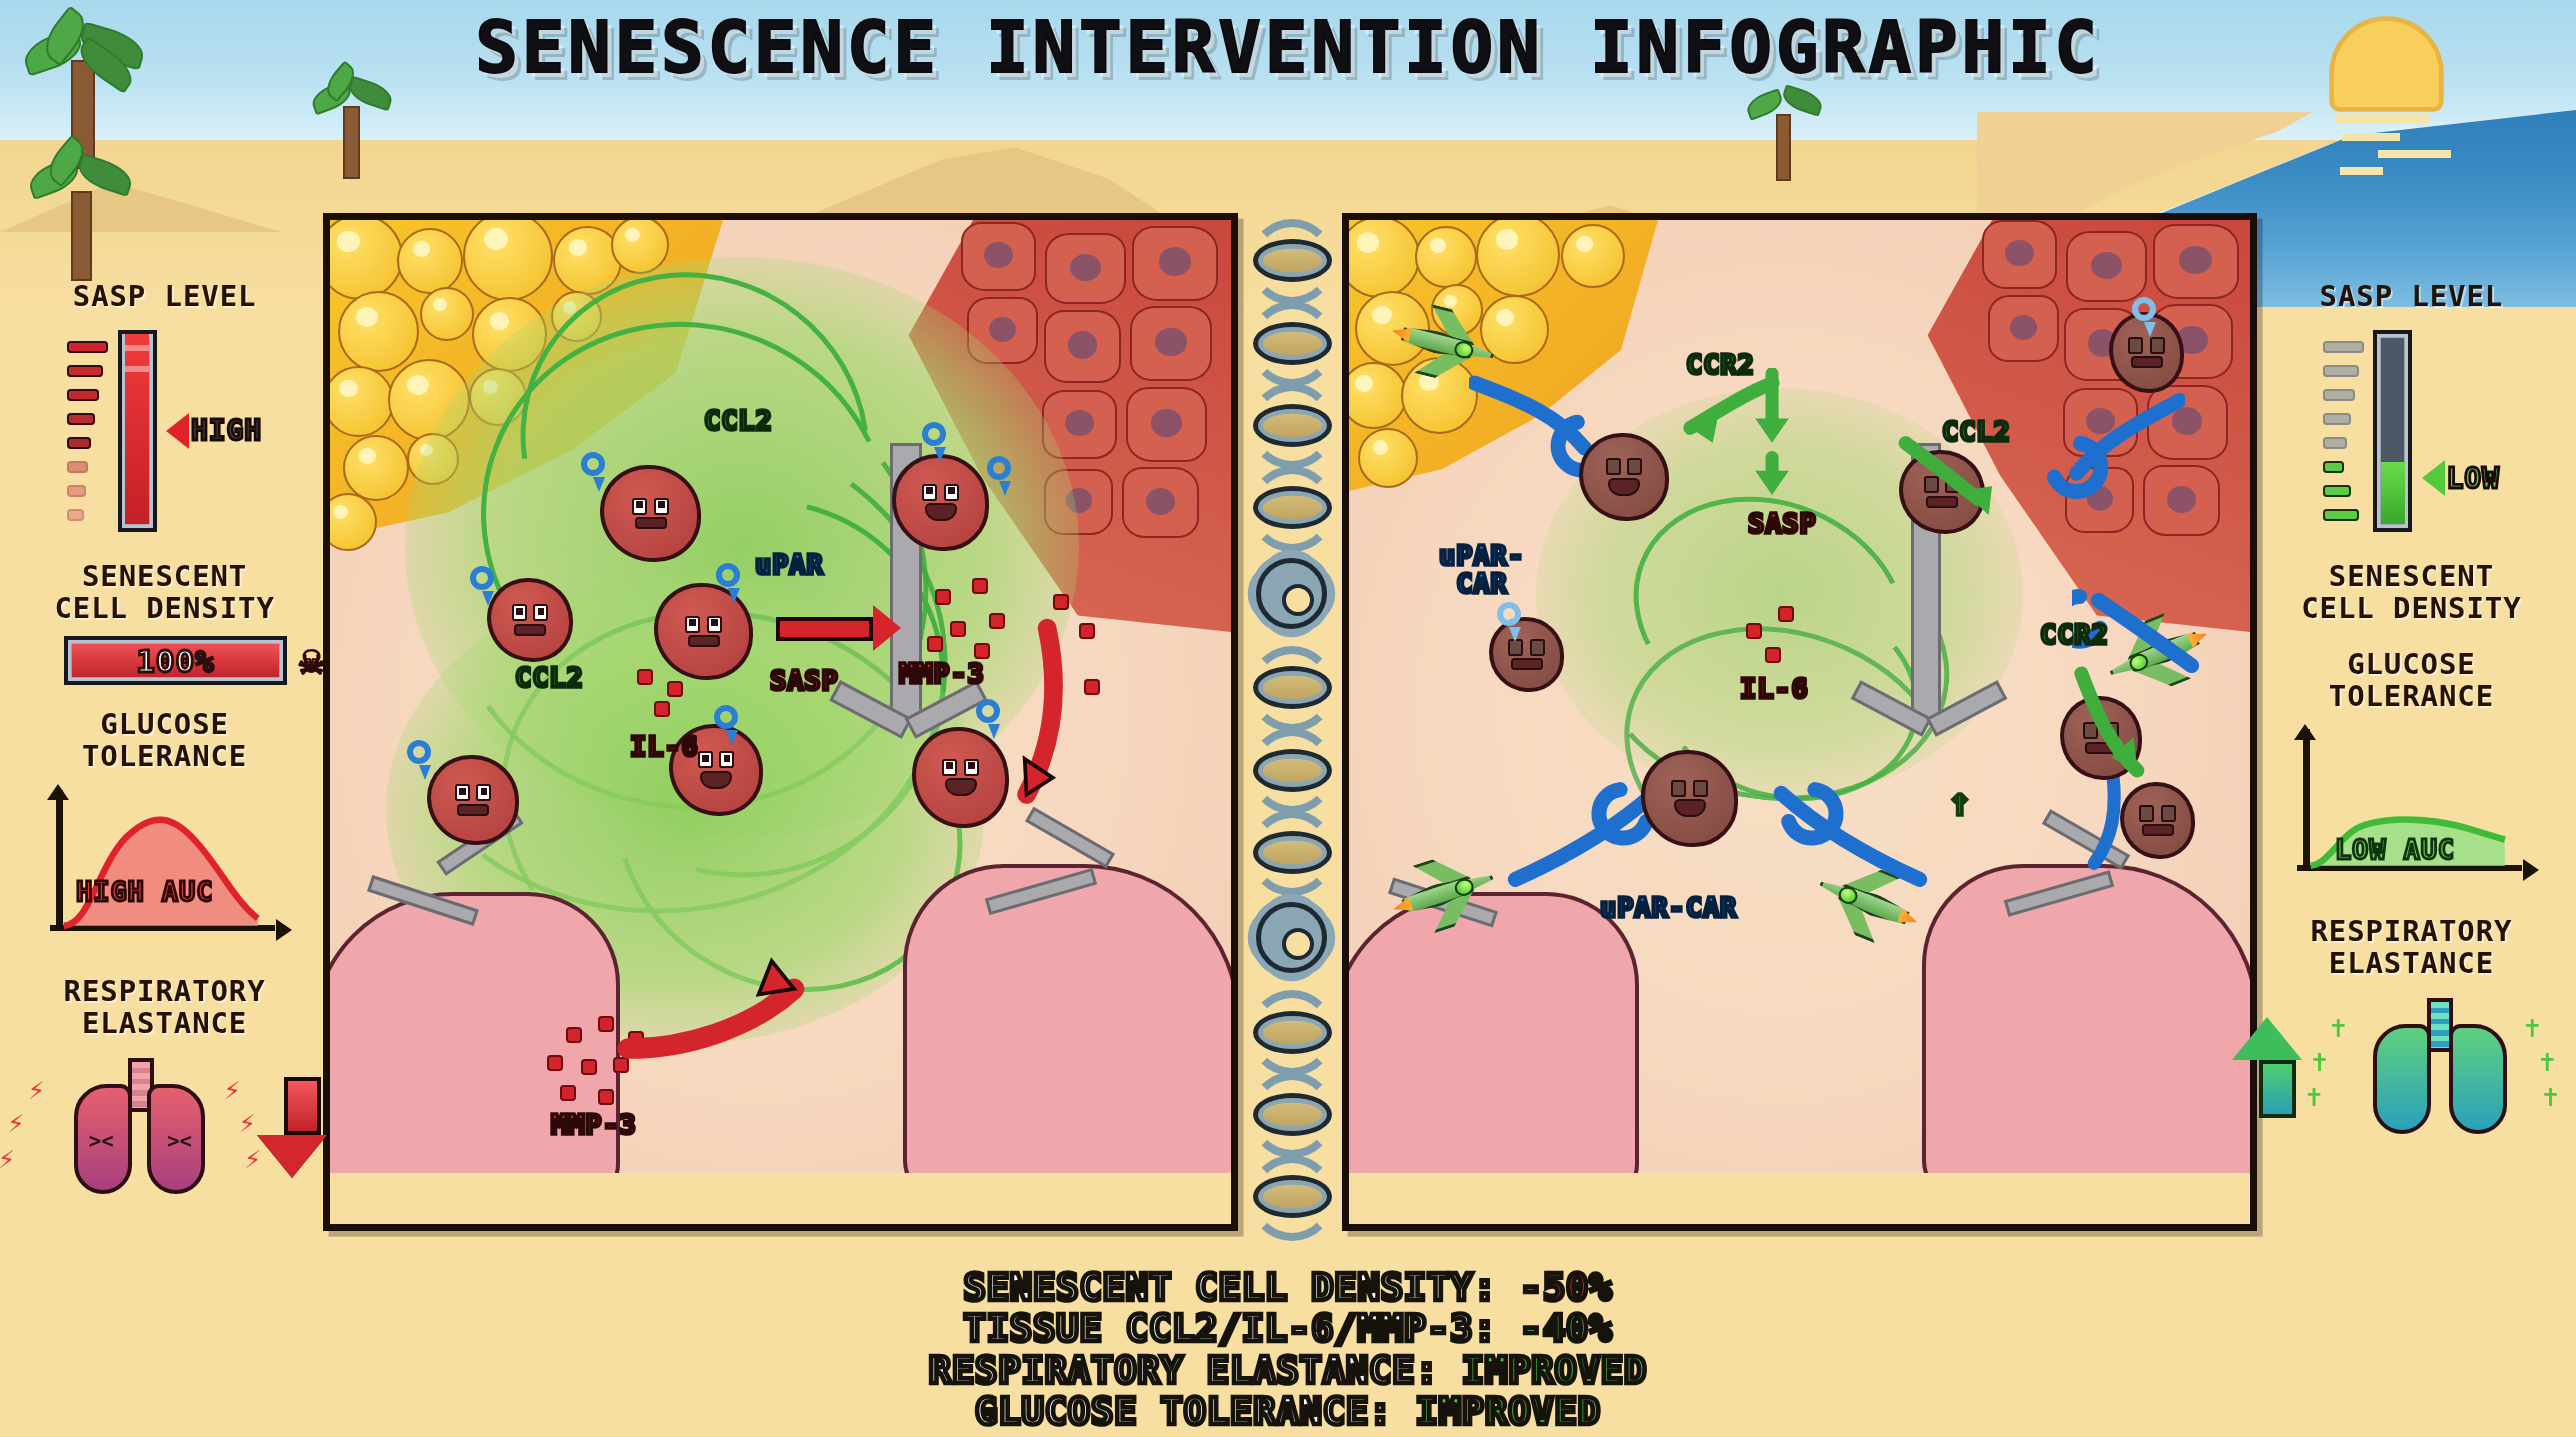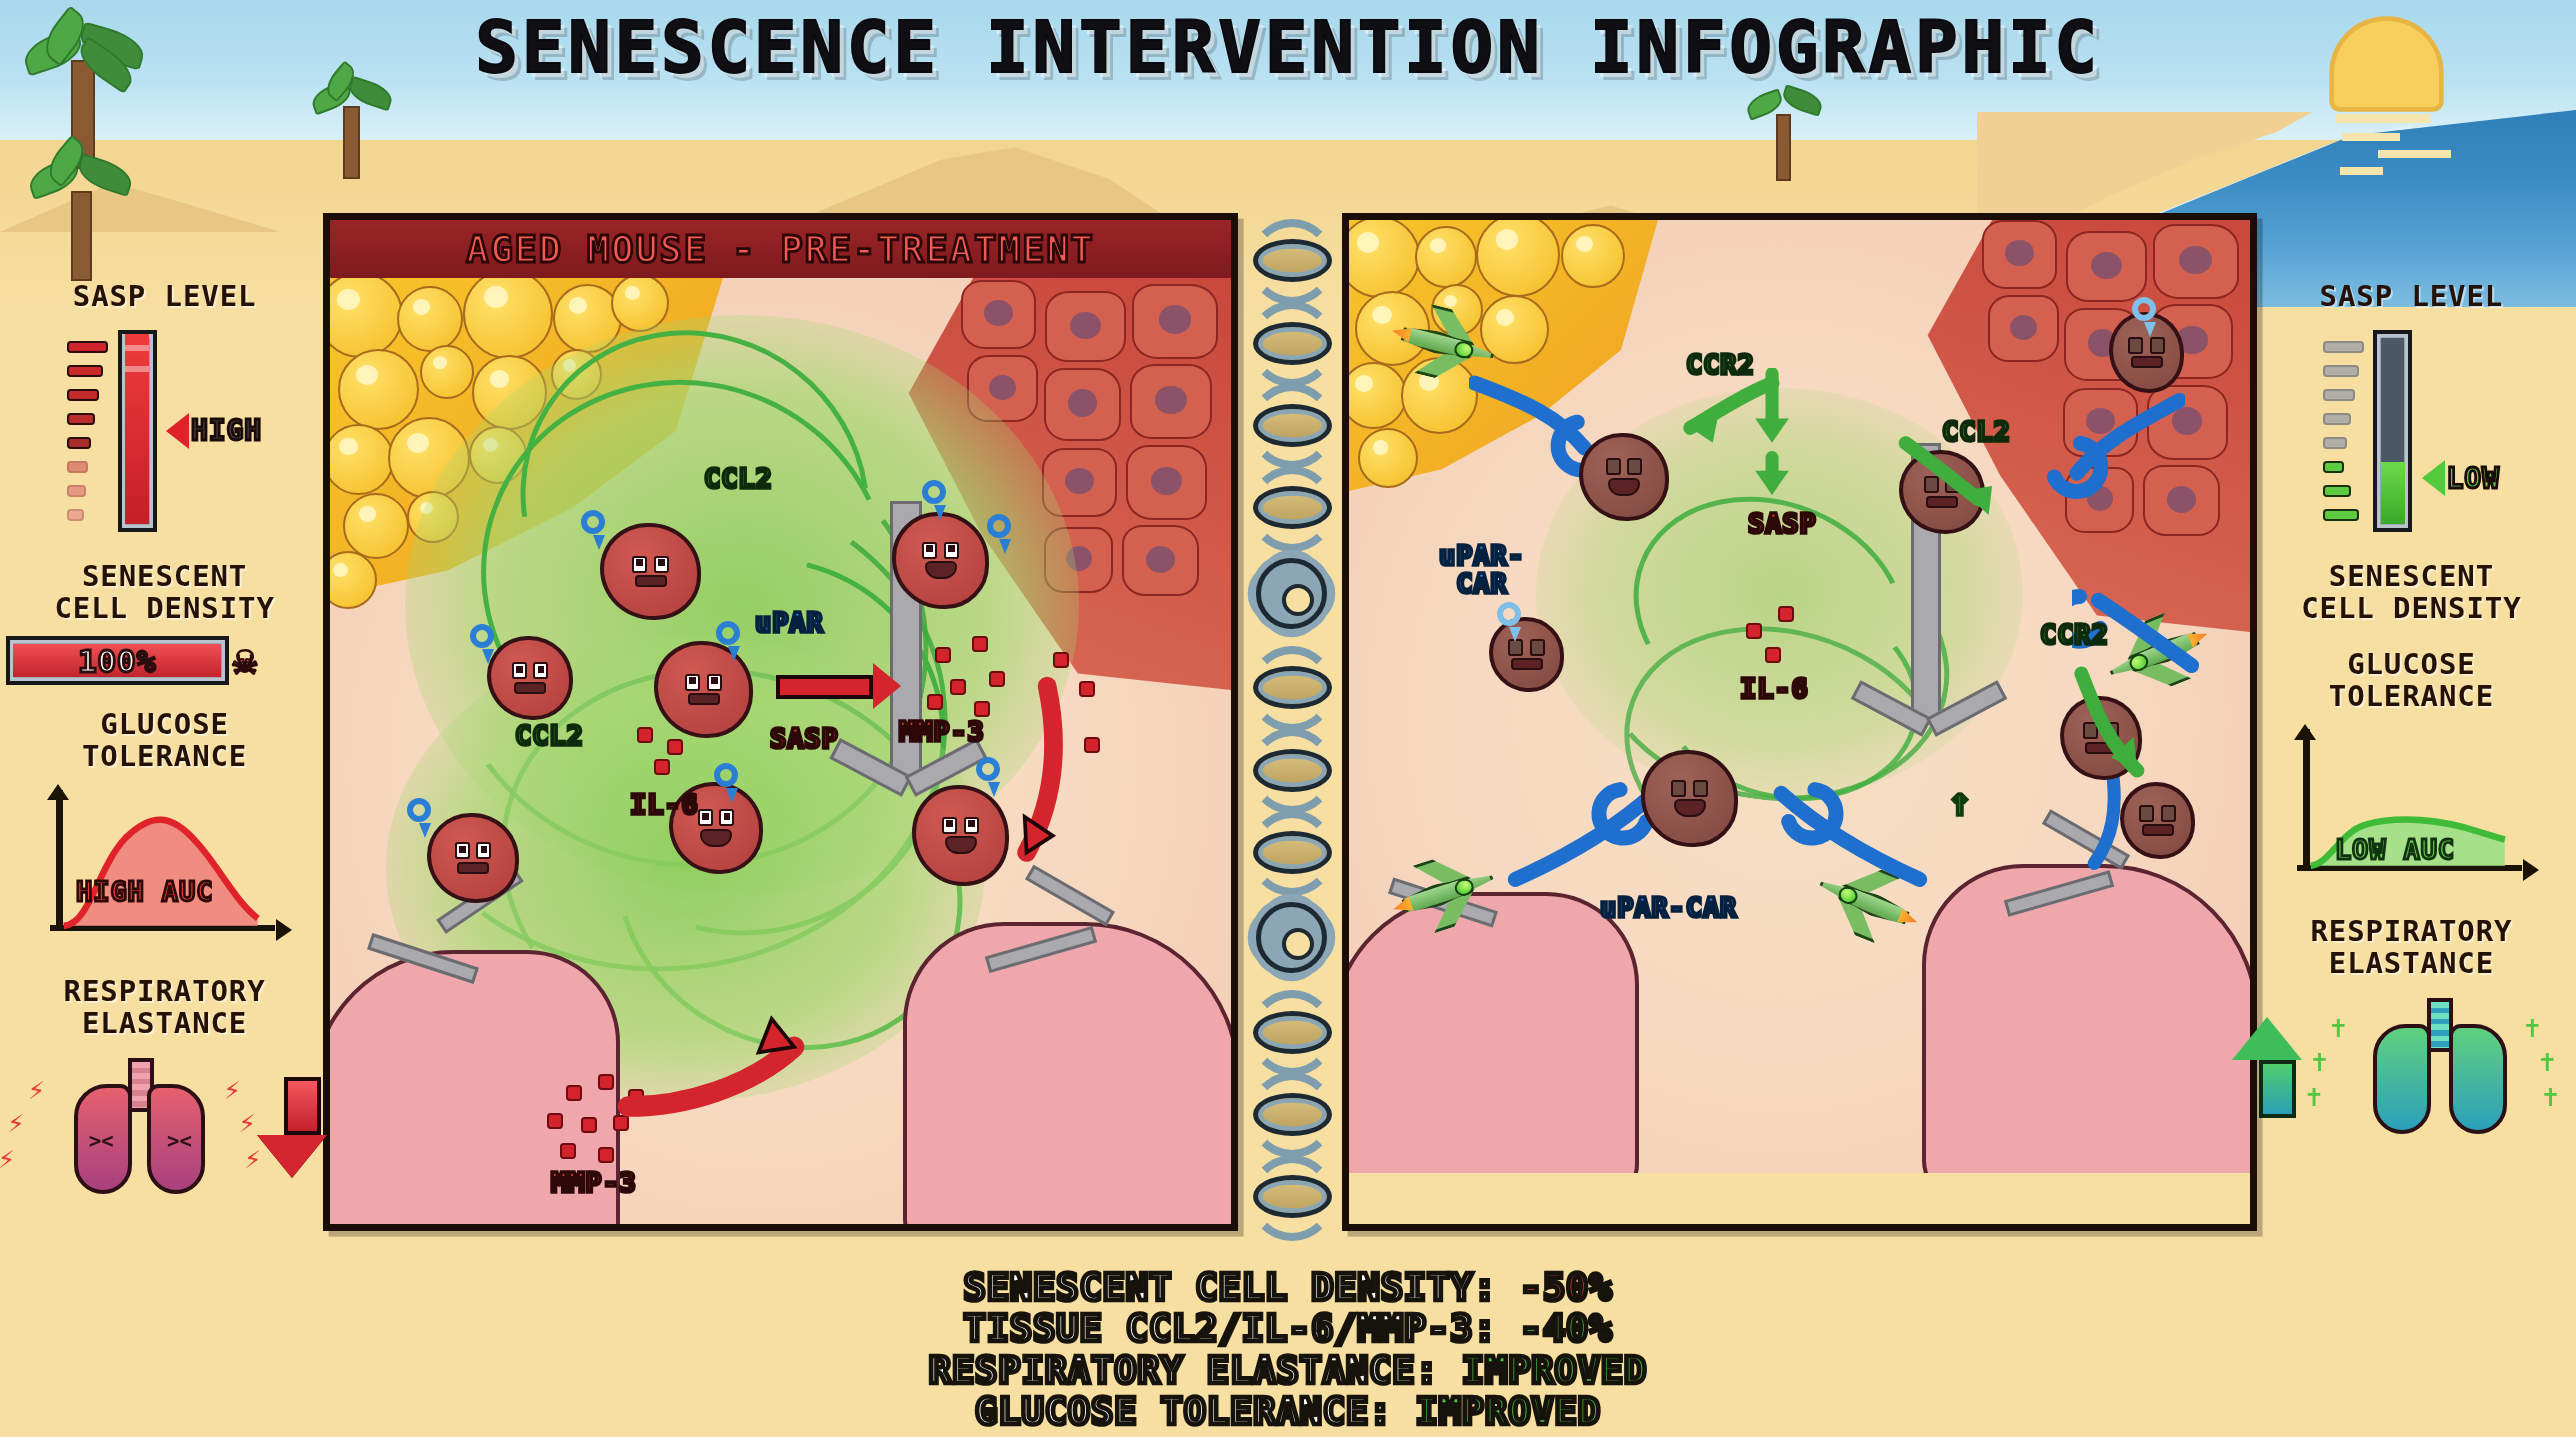--- a/index.html
+++ b/index.html
@@ -62,21 +62,21 @@
   .tube .notch { position:absolute; left:3.7px; right:3.7px; height:6.6px; background:rgba(255,255,255,.42); }
   .gauge-tag { display:flex; align-items:center; gap:1.9px; }
   .tri { width:0; height:0; border-top:18px solid transparent; border-bottom:18px solid transparent; }
   .tri.red   { border-right:23.4px solid #e0232b; }
   .tri.green { border-right:23.4px solid #53c93c; }
   .tag-txt { font-family:"DejaVu Sans Mono", monospace; font-weight:bold; font-size:28px;
              letter-spacing:0.9px; -webkit-text-stroke:2.8px #1a0a0a; }
   .tag-txt.red { color:#404040; } .tag-txt.green { color:#5ad142; }
 
   
-  .dens-row { display:flex; align-items:center; justify-content:flex-start; gap:4px; }
+  .dens-row { display:flex; align-items:center; justify-content:flex-end; gap:12px; }
   .dens-bar { position:relative; width:223px; height:49px; background:#4c5866;
               border:4.7px solid #16181c; box-shadow:inset 0 0 0 3.7px #b9c3cd;
               display:flex; align-items:center; justify-content:center; }
   .dens-fill { position:absolute; left:3.7px; top:3.7px; bottom:3.7px; }
   .dens-fill.red   { right:3.7px; background:linear-gradient(#f05055, #c1242c); }
   .dens-fill.green { width:52%;  background:linear-gradient(#7fe05c, #42b232); }
   .dens-val { position:relative; font-family:"DejaVu Sans Mono", monospace; font-weight:bold;
               font-size:31px; letter-spacing:0.9px; }
   .dens-val.w { color:#fff; -webkit-text-stroke:2.8px #2a0d0d; }
   .dens-val.g { color:#6fe04f; -webkit-text-stroke:2.8px #123312; }
@@ -438,21 +438,20 @@
       <div style="position:relative;width:52px;height:112px;">
         <div class="bolt g" style="left:5.6px;top:1.9px;">✝</div>
         <div class="bolt g" style="left:20.6px;top:36px;">✝</div>
         <div class="bolt g" style="left:24px;top:71px;">✝</div>
       </div>
     </div>
   </div>
 </div>
 
 <div class="panel" id="panel-left">
-  <div class="panel-head">AGED MOUSE - PRE-TREATMENT</div>
   <div class="scene">
     <div class="stroma"></div>
 
     <div class="adipose"></div>
     <div class="fatcell" style="left:-13px;top:-5.6px;width:86px;height:86px;"></div>
     <div class="fatcell" style="left:67px;top:7.5px;width:66px;height:66px;"></div>
     <div class="fatcell" style="left:133px;top:-9.4px;width:90px;height:90px;"></div>
     <div class="fatcell" style="left:223px;top:5.6px;width:69px;height:69px;"></div>
     <div class="fatcell" style="left:281px;top:-3.7px;width:58px;height:58px;"></div>
     <div class="fatcell" style="left:7.5px;top:71px;width:81px;height:81px;"></div>

